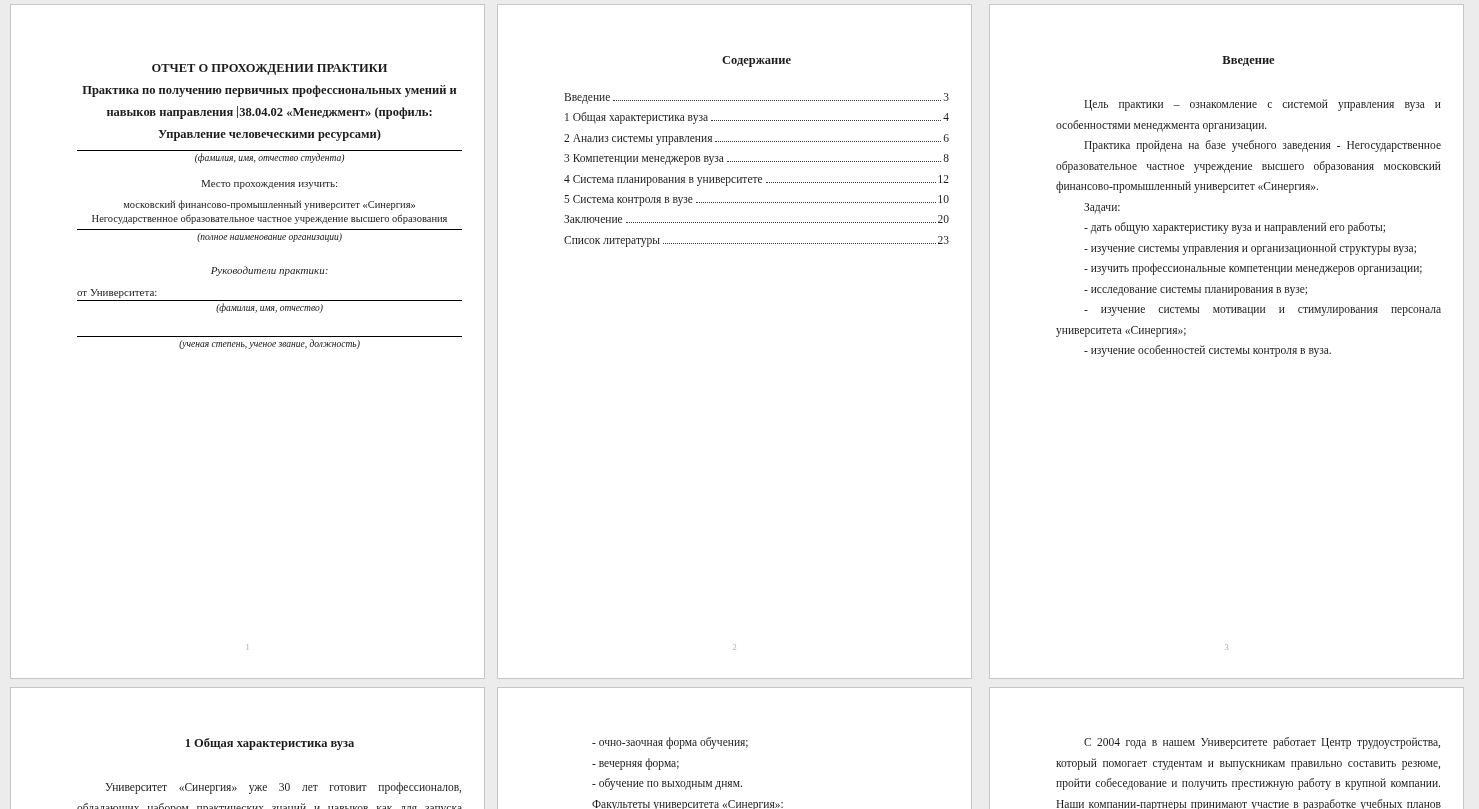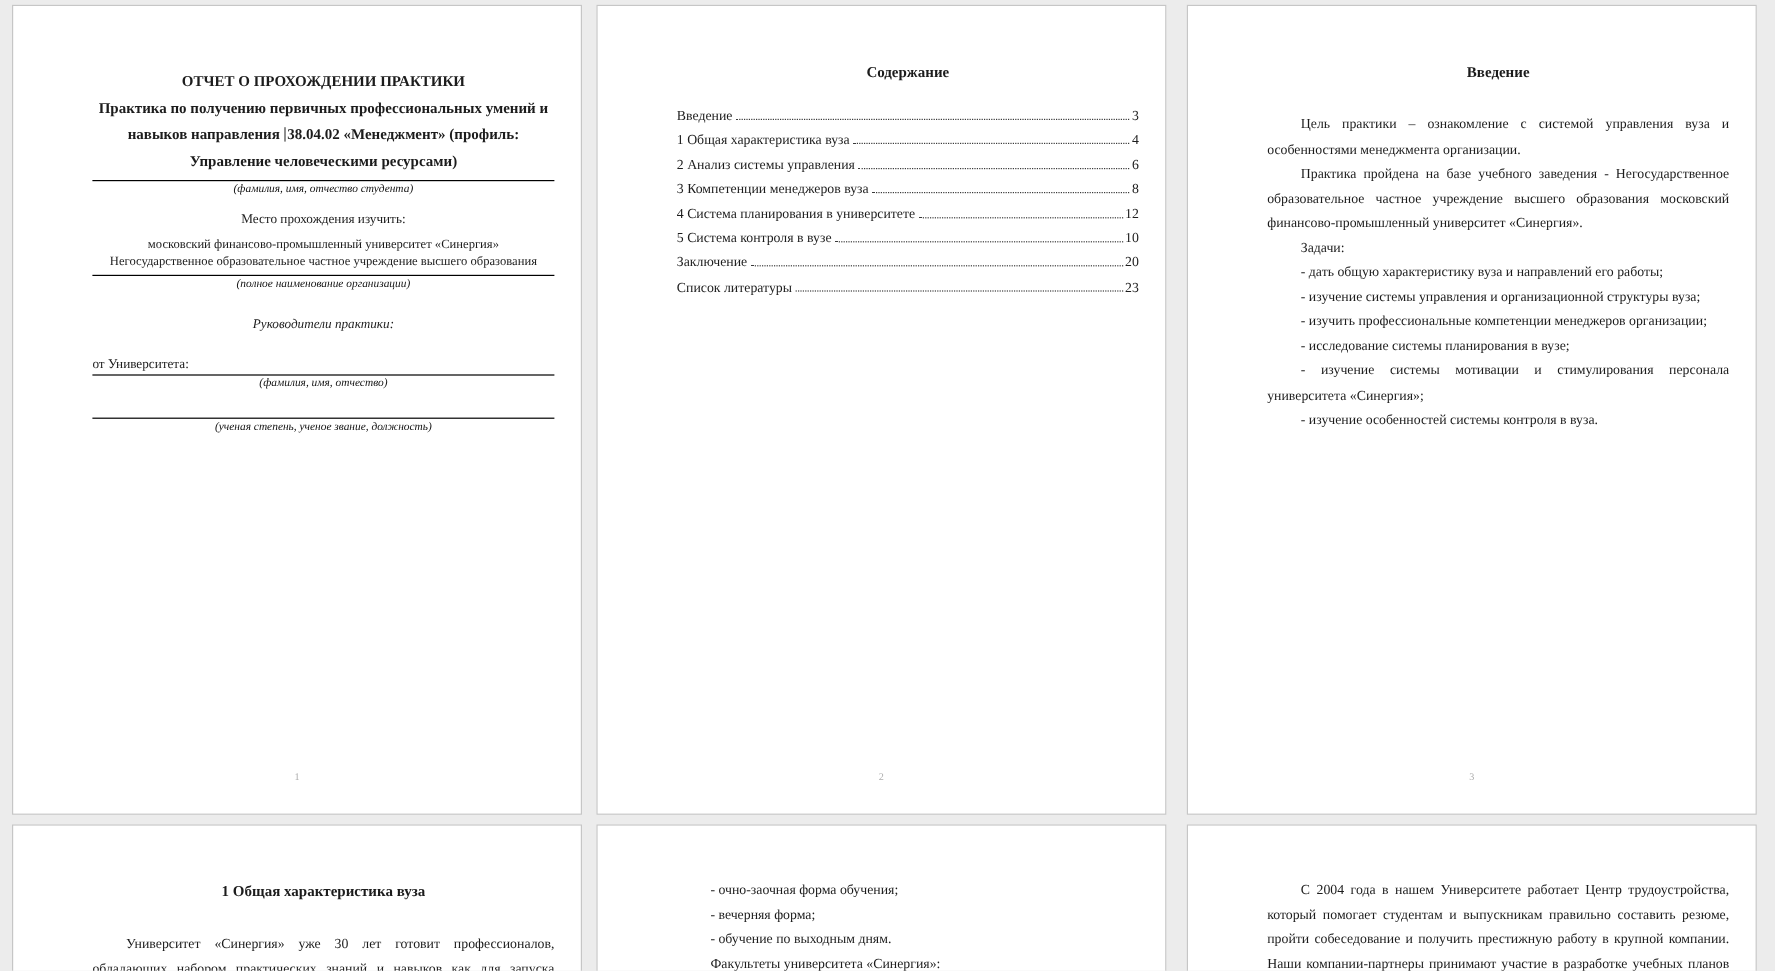--- a/index.html
+++ b/index.html
@@ -51,21 +51,21 @@
   .org-block { font-size: 10.5px; line-height: 13.5px; text-align: center; margin: 8px 0 0 0; }
   .caret {
     display: inline-block; width: 0; height: 12px;
     border-left: 1px solid #444; vertical-align: -2px; margin: 0 1px;
   }
   .hr-1 { margin-top: 5px; }
   .hr-2 { margin-top: 4px; }
   .hr-3 { margin-top: 1px; }
   .hr-4 { margin-top: 22px; }
   .sup-label  { margin-top: 20px; font-style: italic; }
-  .from-label { font-size: 11px; line-height: 14px; text-align: left; margin: 20px 0 0 0; }
+  .from-label { font-size: 11px; line-height: 14px; text-align: left; margin: 8px 0 0 0; }
   .place-label { margin-top: 12px; }
 
   .page-num {
     position: absolute; bottom: 26px; left: 0; width: 100%;
     text-align: center; font-size: 8.5px; color: #aeaeae;
   }
 
   
   .toc-list { margin-top: 16px; }
   .toc-row {

